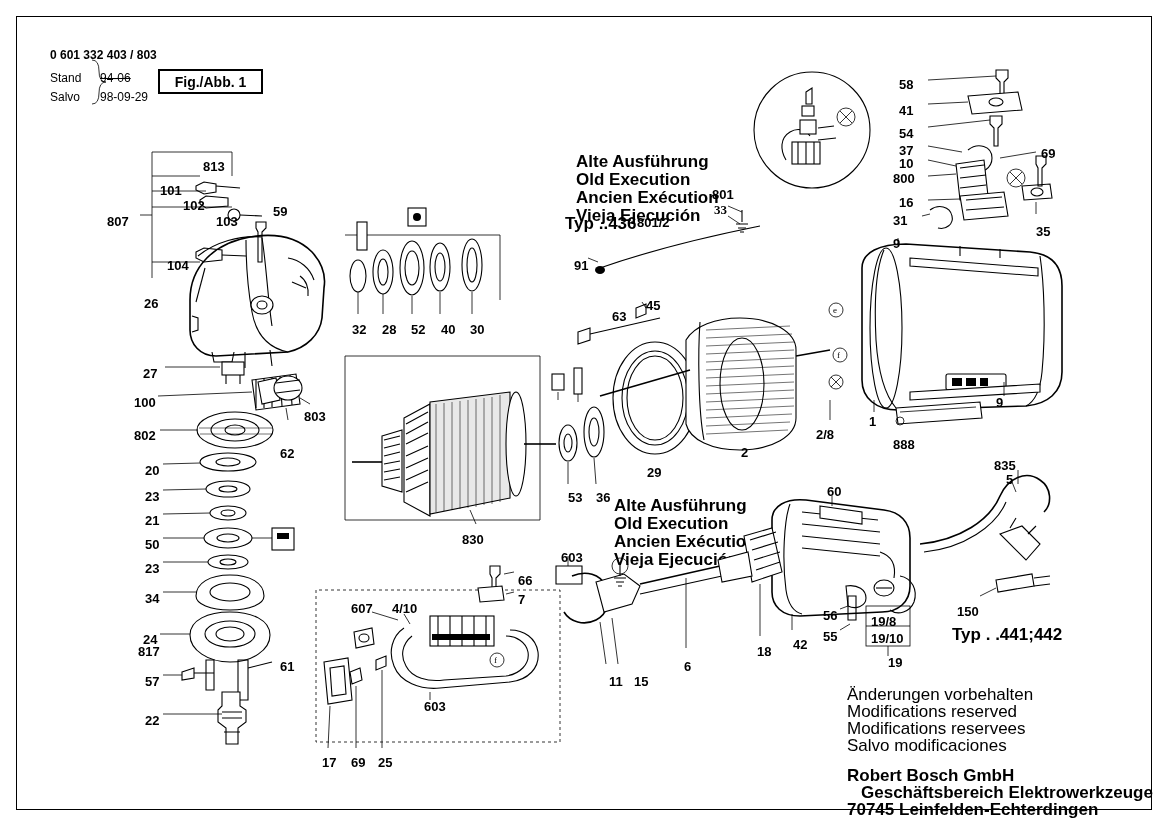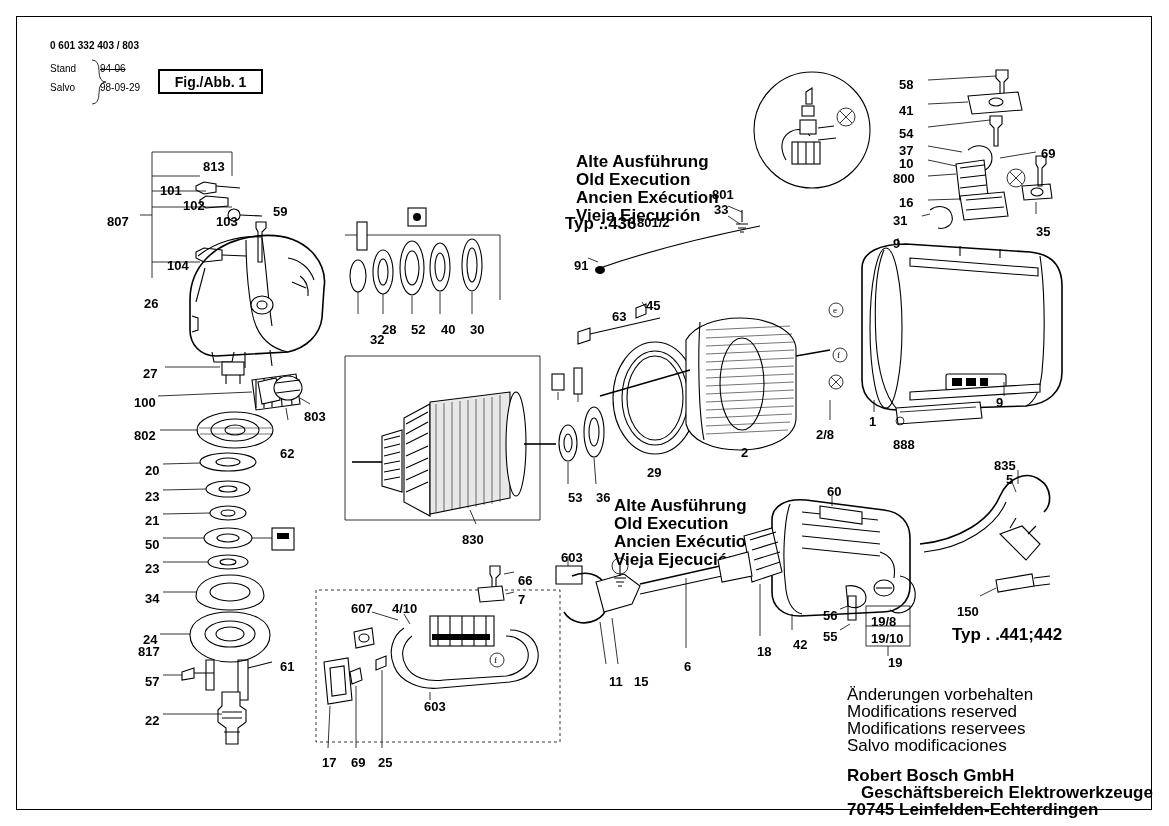--- a/index.html
+++ b/index.html
@@ -8,21 +8,21 @@
     font-family:"Liberation Sans", sans-serif;
     color:#000;overflow:hidden;
   }
   #sheet{position:absolute;inset:0;}
   .frame{
     position:absolute;left:16px;top:16px;width:1136px;height:794px;
     border:1.5px solid #000;box-sizing:border-box;
   }
   .txt{position:absolute;white-space:pre;line-height:1.05;}
   .b{font-weight:bold;}
-  .hdr{font-size:10px;}
+  .hdr{font-size:12px;margin-top:8px;}
   .lbl{font-size:13px;font-weight:bold;}
   .note{font-size:17px;}
   .figbox{
     position:absolute;left:158px;top:69px;width:105px;height:25px;
     border:2px solid #000;box-sizing:border-box;
     display:flex;align-items:center;justify-content:center;
     font-size:14px;font-weight:bold;
   }
   svg{position:absolute;left:0;top:0;width:1169px;height:826px;overflow:visible;}
   .ln{stroke:#000;stroke-width:1.1;fill:none;}
@@ -428,21 +428,21 @@
 
   <div id="callouts">
       <div class="txt lbl" style="left: 107px; top: 215px;">807</div>
       <div class="txt lbl" style="left: 203px; top: 160px;">813</div>
       <div class="txt lbl" style="left: 160px; top: 184px;">101</div>
       <div class="txt lbl" style="left: 183px; top: 199px;">102</div>
       <div class="txt lbl" style="left: 216px; top: 215px;">103</div>
       <div class="txt lbl" style="left: 167px; top: 259px;">104</div>
       <div class="txt lbl" style="left: 144px; top: 297px;">26</div>
       <div class="txt lbl" style="left: 273px; top: 205px;">59</div>
-      <div class="txt lbl" style="left: 352px; top: 333px; margin-left: 18px;">32</div>
+      <div class="txt lbl" style="left: 352px; top: 323px;">32</div>
       <div class="txt lbl" style="left: 382px; top: 323px;">28</div>
       <div class="txt lbl" style="left: 411px; top: 323px;">52</div>
       <div class="txt lbl" style="left: 441px; top: 323px;">40</div>
       <div class="txt lbl" style="left: 470px; top: 323px;">30</div>
       <div class="txt lbl" style="left: 143px; top: 367px;">27</div>
       <div class="txt lbl" style="left: 134px; top: 396px;">100</div>
       <div class="txt lbl" style="left: 134px; top: 429px;">802</div>
       <div class="txt lbl" style="left: 280px; top: 423px; margin-top: 24px;">62</div>
       <div class="txt lbl" style="left: 304px; top: 410px;">803</div>
       <div class="txt lbl" style="left: 145px; top: 464px;">20</div>
@@ -463,21 +463,21 @@
       <div class="txt lbl" style="left: 612px; top: 310px;">63</div>
       <div class="txt lbl" style="left: 646px; top: 299px;">45</div>
       <div class="txt lbl" style="left: 741px; top: 446px;">2</div>
       <div class="txt lbl" style="left: 869px; top: 415px;">1</div>
       <div class="txt lbl" style="left: 816px; top: 428px;">2/8</div>
       <div class="txt lbl" style="left: 893px; top: 438px;">888</div>
       <div class="txt lbl" style="left: 893px; top: 237px;">9</div>
       <div class="txt lbl" style="left: 996px; top: 396px;">9</div>
       <div class="txt lbl" style="left: 712px; top: 188px;">801</div>
       <div class="txt lbl" style="left: 637px; top: 216px;">801/2</div>
-      <div class="txt lbl" style="left: 714px; top: 203px;">33</div>
+      <div class="txt lbl" style="left: 714px; top: 203px; font-family: Liberation Serif, serif;">33</div>
       <div class="txt lbl" style="left: 574px; top: 259px;">91</div>
       <div class="txt lbl" style="left: 899px; top: 78px;">58</div>
       <div class="txt lbl" style="left: 899px; top: 104px;">41</div>
       <div class="txt lbl" style="left: 899px; top: 127px;">54</div>
       <div class="txt lbl" style="left: 899px; top: 144px;">37</div>
       <div class="txt lbl" style="left: 899px; top: 157px;">10</div>
       <div class="txt lbl" style="left: 893px; top: 172px;">800</div>
       <div class="txt lbl" style="left: 899px; top: 196px;">16</div>
       <div class="txt lbl" style="left: 893px; top: 214px;">31</div>
       <div class="txt lbl" style="left: 1041px; top: 147px;">69</div>

